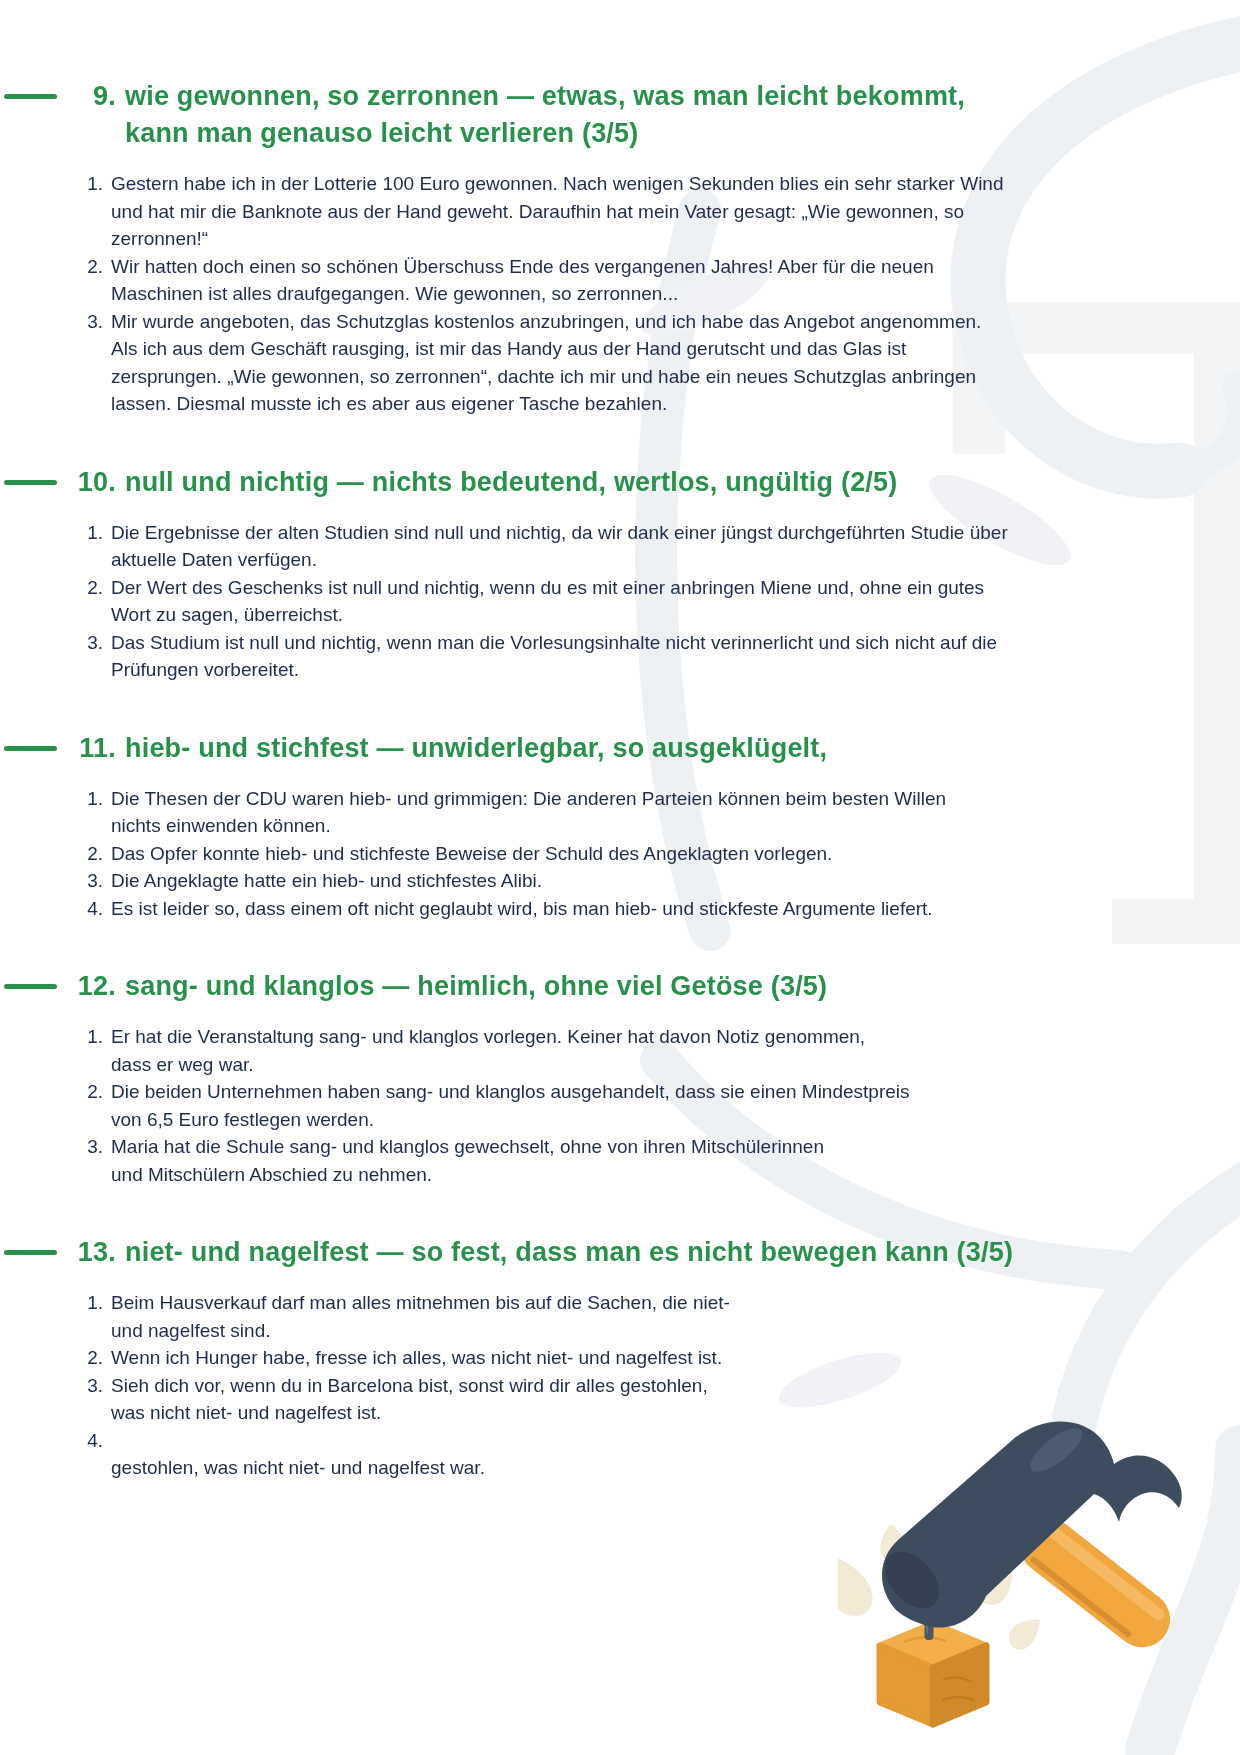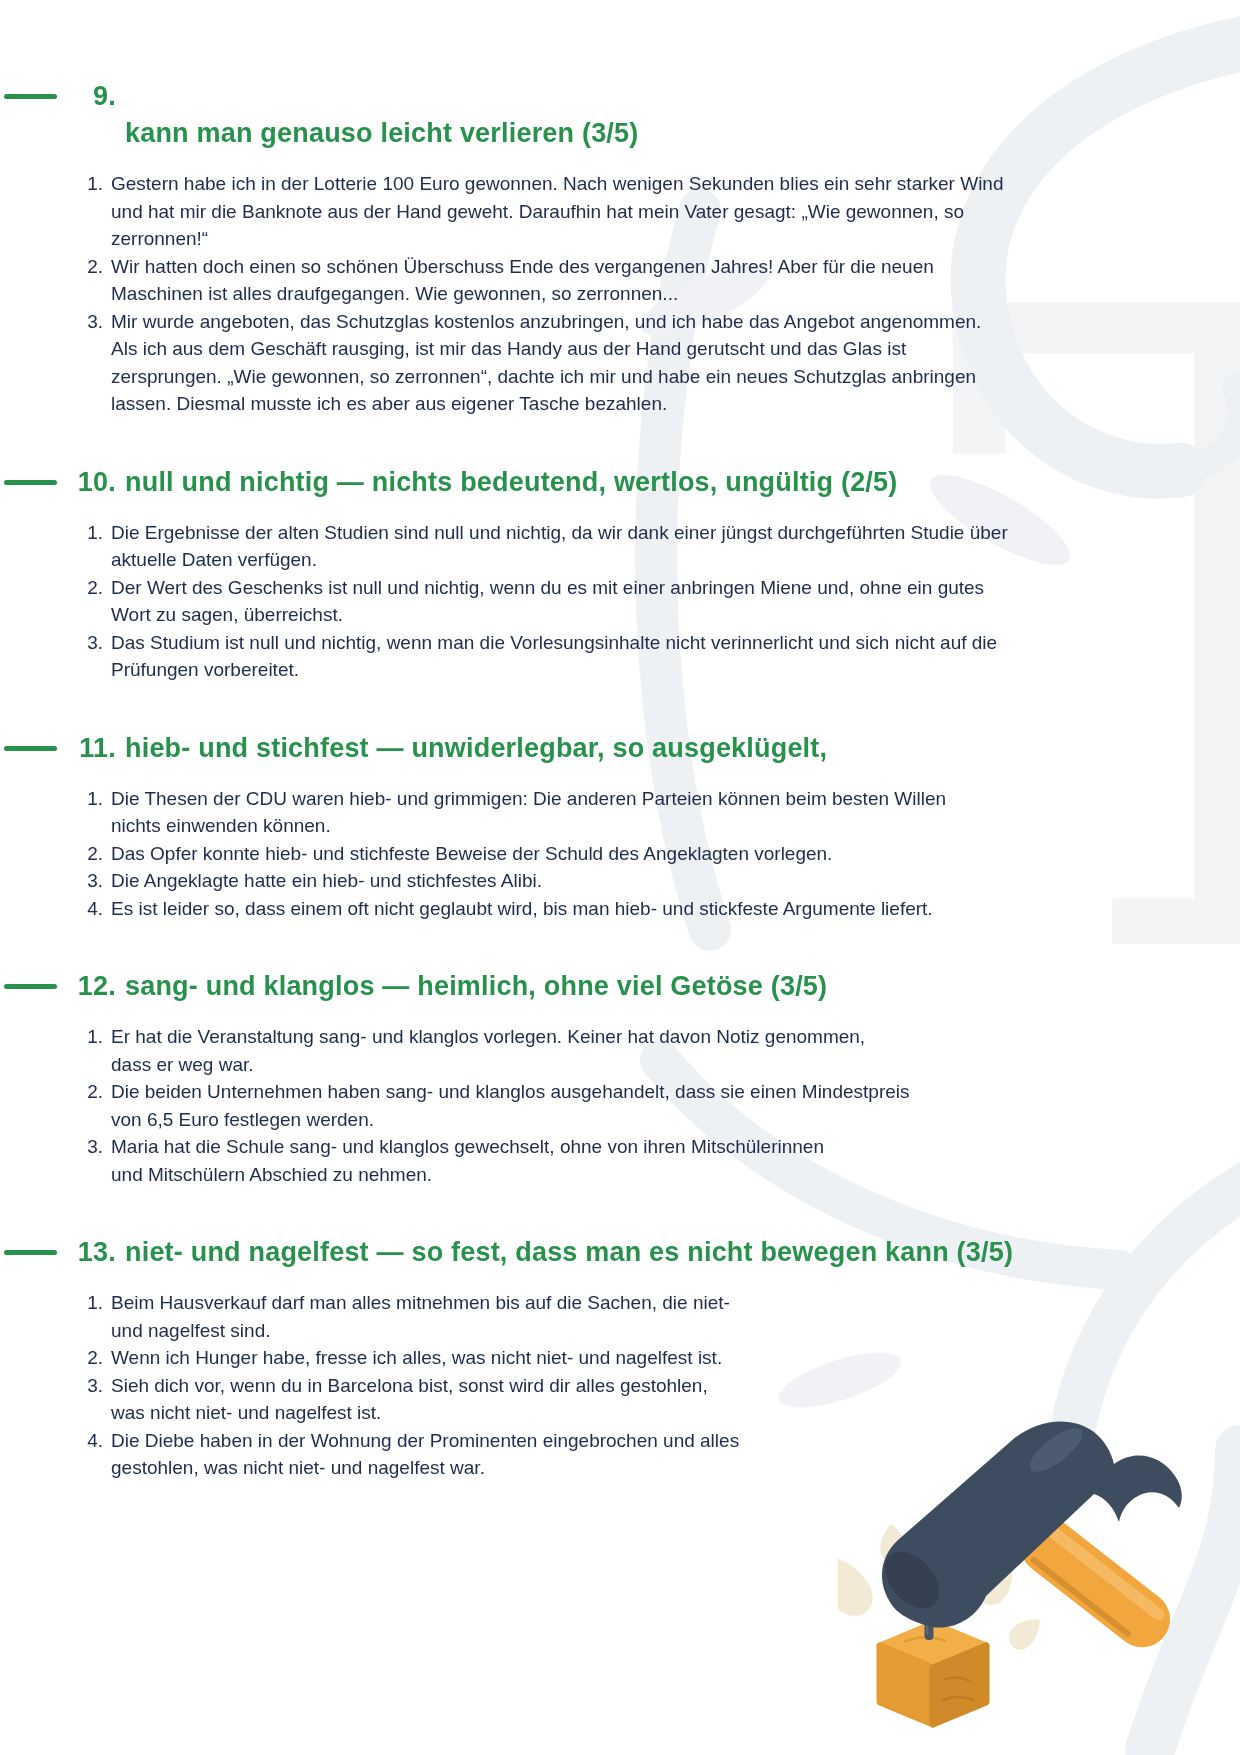--- a/index.html
+++ b/index.html
@@ -50,21 +50,21 @@
         <ellipse cx="840" cy="1380" rx="64" ry="20" transform="rotate(-18 840 1380)"></ellipse>
       </g>
     </svg>
   </div>
 
   <div class="content">
       <section class="sec">
         <h2 class="heading">
           <span class="dash"></span>
           <span class="hnum">9.</span>
-          <span class="htext"><br><span>kann man genauso leicht verlieren (3/5)</span></span>
+          <span class="htext"><span>wie gewonnen, so zerronnen — etwas, was man leicht bekommt,</span><br><span>kann man genauso leicht verlieren (3/5)</span></span>
         </h2>
         <div class="items">
           <div class="item">
             <span class="inum">1.</span>
             <div class="itext"><span>Gestern habe ich in der Lotterie 100 Euro gewonnen. Nach wenigen Sekunden blies ein sehr starker Wind</span><br><span>und hat mir die Banknote aus der Hand geweht. Daraufhin hat mein Vater gesagt: „</span><span class="u">Wie gewonnen, so</span><br><span class="u">zerronnen!</span><span>“</span></div>
           </div>
           <div class="item">
             <span class="inum">2.</span>
             <div class="itext"><span>Wir hatten doch einen so schönen Überschuss Ende des vergangenen Jahres! Aber für die neuen</span><br><span>Maschinen ist alles draufgegangen. </span><span class="u">Wie gewonnen, so zerronnen</span><span>...</span></div>
           </div>
@@ -155,21 +155,21 @@
           <div class="item">
             <span class="inum">2.</span>
             <div class="itext"><span>Wenn ich Hunger habe, fresse ich alles, was nicht</span><span class="u"> niet- und nagelfest</span><span> ist.</span></div>
           </div>
           <div class="item">
             <span class="inum">3.</span>
             <div class="itext"><span>Sieh dich vor, wenn du in Barcelona bist, sonst wird dir alles gestohlen,</span><br><span>was nicht </span><span class="u">niet- und nagelfest</span><span> ist.</span></div>
           </div>
           <div class="item">
             <span class="inum">4.</span>
-            <div class="itext"><span>Die Diebe haben in der Wohnung der Prominenten eingebrochen und alles</span><br><span>gestohlen, was </span><span class="u">nicht niet- und nagelfest</span><span> war.</span></div>
+            <div class="itext"><br><span>gestohlen, was </span><span class="u">nicht niet- und nagelfest</span><span> war.</span></div>
           </div>
         </div>
       </section>
     </div>
 
   <svg class="illus" width="352" height="345" viewBox="0 0 352 345">
     <defs>
       <path id="drop" d="M0,-24 C9,-12 13,2 8,12 C3,21 -9,21 -15,11 C-21,1 -14,-13 0,-24 Z"></path>
     </defs>
 

